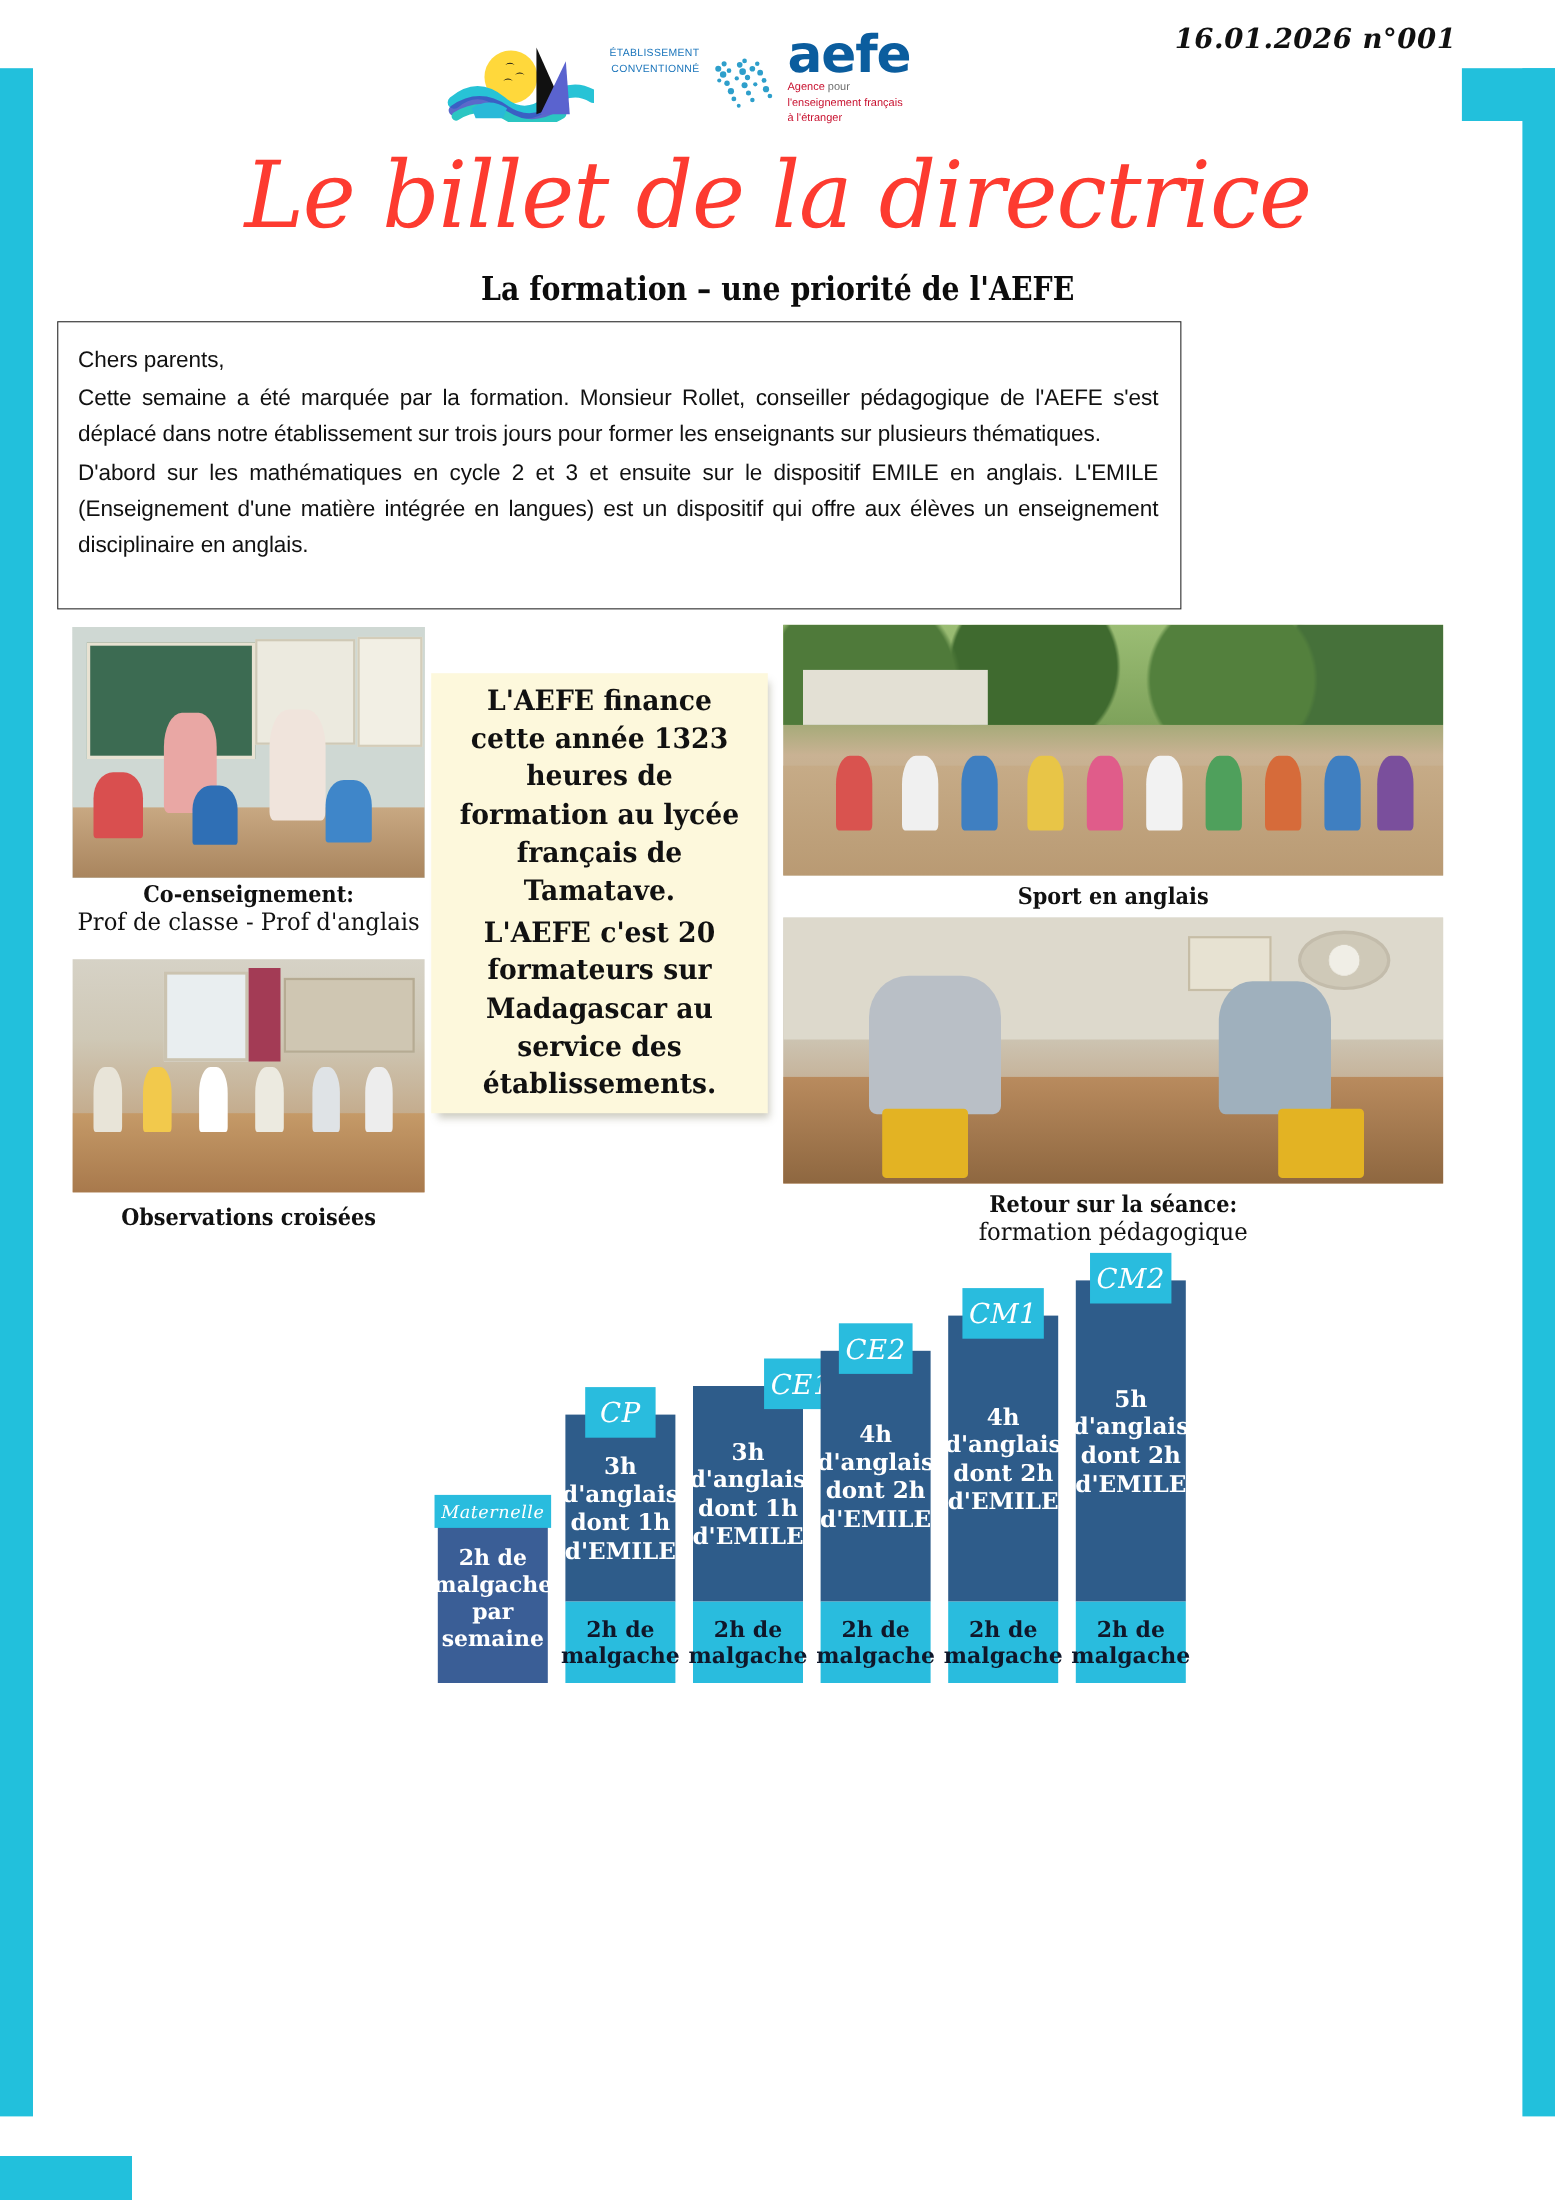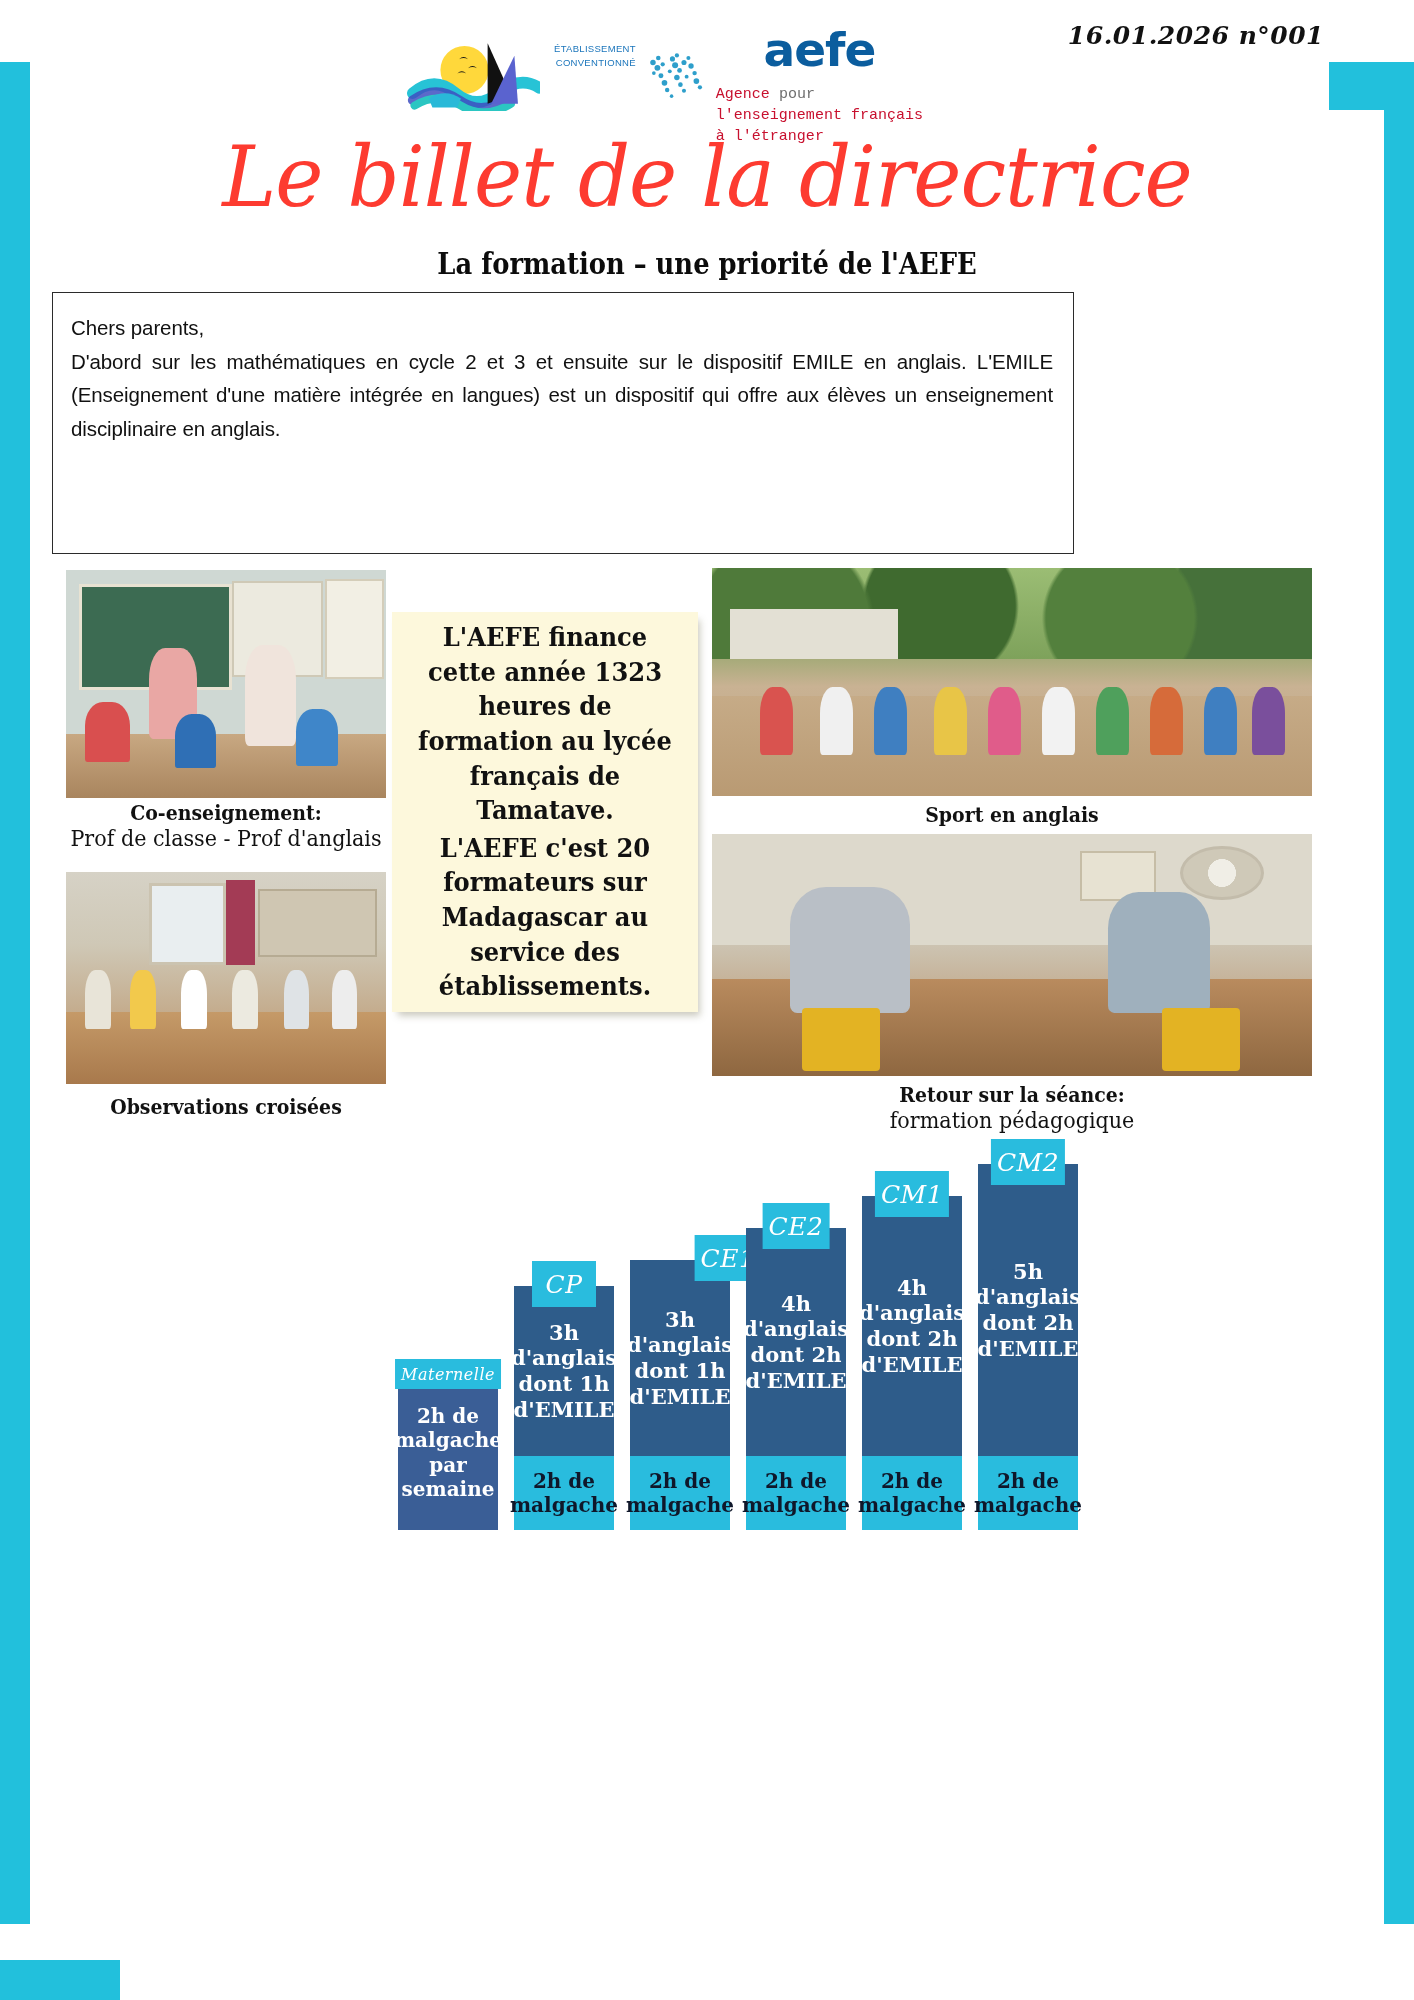--- a/index.html
+++ b/index.html
@@ -21,22 +21,22 @@
   .header{position:absolute;left:0;top:1px;width:1414px;height:125px;}
   .logos{position:absolute;left:405px;top:28px;display:flex;align-items:flex-start;gap:14px;}
   .logo-lft{width:135px;height:82px;position:relative;}
   .logo-aefe{display:flex;align-items:flex-start;gap:9px;}
   .etab{font-family:"Liberation Sans",sans-serif;font-size:9.5px;color:#1B75BB;
         line-height:1.45;letter-spacing:.3px;text-align:right;padding-top:13px;white-space:nowrap;}
   .aefe-world{width:62px;height:58px;margin-top:16px;}
   .aefe-block{display:flex;flex-direction:column;}
   .aefe-word{font-family:"DejaVu Sans",sans-serif;font-weight:bold;font-size:47px;
              color:#0B5D9E;line-height:.88;letter-spacing:-1px;text-align:center;}
-  .aefe-sub{font-family:Liberation Mono, monospace;font-size:15px;color:#C8102E;
-            line-height:1.38;margin-top:15px;}
+  .aefe-sub{font-family:Liberation Sans, sans-serif;font-size:10px;color:#C8102E;
+            line-height:1.38;margin-top:3px;}
   .aefe-sub .grey{color:#6E6E6E;}
   .date-stamp{position:absolute;right:90px;top:20px;
               font-family:"DejaVu Serif",serif;font-style:italic;font-weight:bold;
               font-size:25px;color:#111;letter-spacing:.5px;}
 
   
   .main-title{position:absolute;left:0;top:128px;width:1414px;text-align:center;
     font-family:"DejaVu Serif",serif;font-style:italic;font-size:84px;color:#FD3B30;
     letter-spacing:-1px;transform:scaleX(.97);font-weight:400;}
   .subtitle{position:absolute;left:0;top:246px;width:1414px;text-align:center;
@@ -216,20 +216,21 @@
     </div>
 
     <div class="date-stamp">16.01.2026 n°001</div>
   </div>
 
   <div class="main-title">Le billet de la directrice</div>
   <div class="subtitle">La formation – une priorité de l'AEFE</div>
 
   <div class="bodybox">
     <p class="nojust">Chers parents,</p>
+    <p>Cette semaine a été marquée par la formation. Monsieur Rollet, conseiller pédagogique de l'AEFE s'est déplacé dans notre établissement sur trois jours pour former les enseignants sur plusieurs thématiques.</p>
     <p>D'abord sur les mathématiques en cycle 2 et 3 et ensuite sur le dispositif EMILE en anglais. L'EMILE (Enseignement d'une matière intégrée en langues) est un dispositif qui offre aux élèves un enseignement disciplinaire en anglais.</p>
   </div>
 
   <div class="ph sc1" style="left:66px;top:570px;width:320px;height:228px;">
     <div class="board"></div>
       <div class="panelA"></div>
       <div class="panelB"></div>
     <div class="desk"></div>
     <div class="figA"></div>
       <div class="figB"></div>

